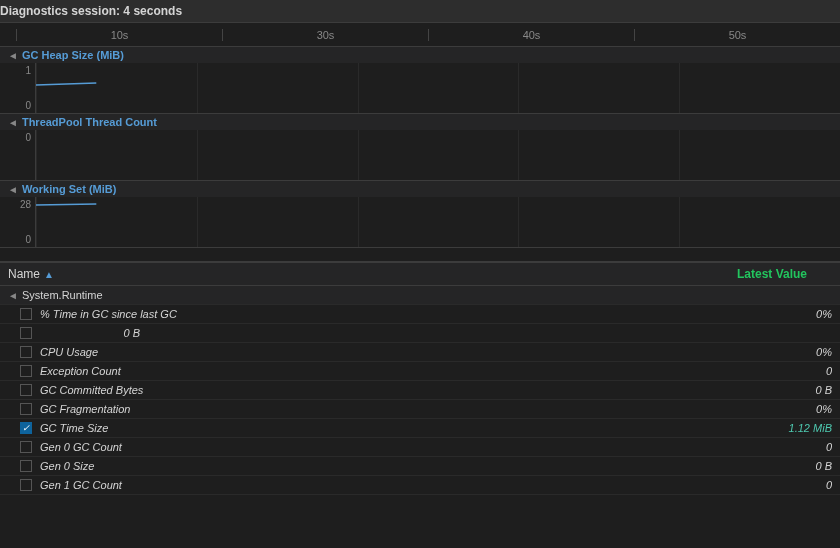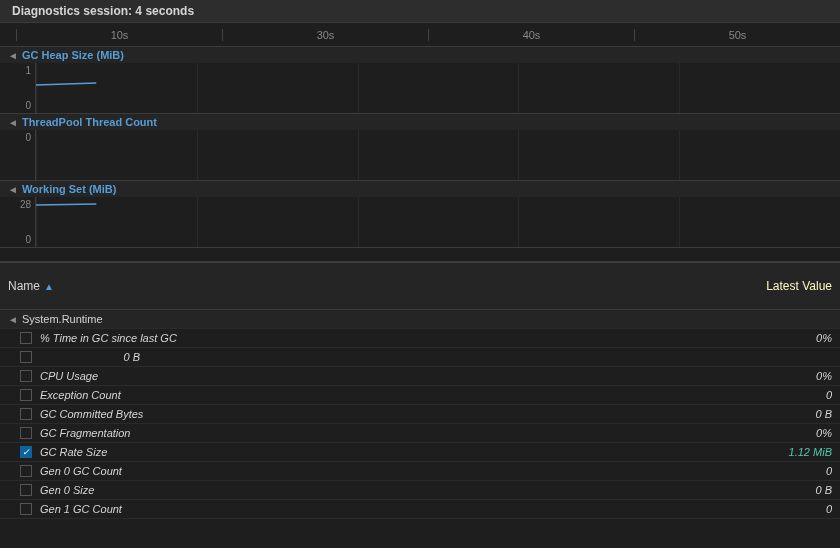--- a/index.html
+++ b/index.html
@@ -9,21 +9,21 @@
       font-family: 'Segoe UI', Tahoma, Geneva, Verdana, sans-serif;
       font-size: 12px;
       width: 840px;
       height: 548px;
       overflow: hidden;
     }
 
     
     .header {
       background-color: #2d2d2d;
-      padding: 4px 12px;
+      padding: 4px 0;
       border-bottom: 1px solid #3c3c3c;
       font-weight: bold;
       font-size: 12px;
       color: #d4d4d4;
     }
 
     
     .charts-area {
       background-color: #1e1e1e;
       position: relative;
@@ -128,21 +128,21 @@
     .table-area {
       height: 308px;
       overflow-y: auto;
       background-color: #1e1e1e;
     }
 
     .table-header {
       display: flex;
       background-color: #252526;
       border-bottom: 1px solid #3c3c3c;
-      padding: 16px 8px;
+      padding: 4px 8px;
       position: sticky;
       top: 0;
       z-index: 10;
     }
 
     .col-name {
       flex: 1;
       display: flex;
       align-items: center;
       gap: 4px;
@@ -150,24 +150,24 @@
       font-size: 12px;
     }
 
     .sort-arrow {
       color: #569cd6;
       font-size: 10px;
     }
 
     .col-value {
       width: 120px;
-      text-align: right;
-      color: #fef9c3;
+      text-align: center;
+      color: #22c55e;
       font-size: 12px;
-      font-weight: normal;
+      font-weight: bold;
     }
 
     
     .group-row {
       display: flex;
       align-items: center;
       padding: 3px 8px;
       background-color: #252526;
       border-bottom: 1px solid #2a2a2a;
       color: #d4d4d4;
@@ -367,21 +367,21 @@
   </div>
 
   <div class="data-row">
     <div class="checkbox"></div>
     <span class="row-name">GC Fragmentation</span>
     <span class="row-value">0%</span>
   </div>
 
   <div class="data-row">
     <div class="checkbox checked"></div>
-    <span class="row-name">GC Rate Size</span>
+    <span class="row-name">GC Time Size</span>
     <span class="row-value nonzero">1.12 MiB</span>
   </div>
 
   <div class="data-row">
     <div class="checkbox"></div>
     <span class="row-name">Gen 0 GC Count</span>
     <span class="row-value">0</span>
   </div>
 
   <div class="data-row">

